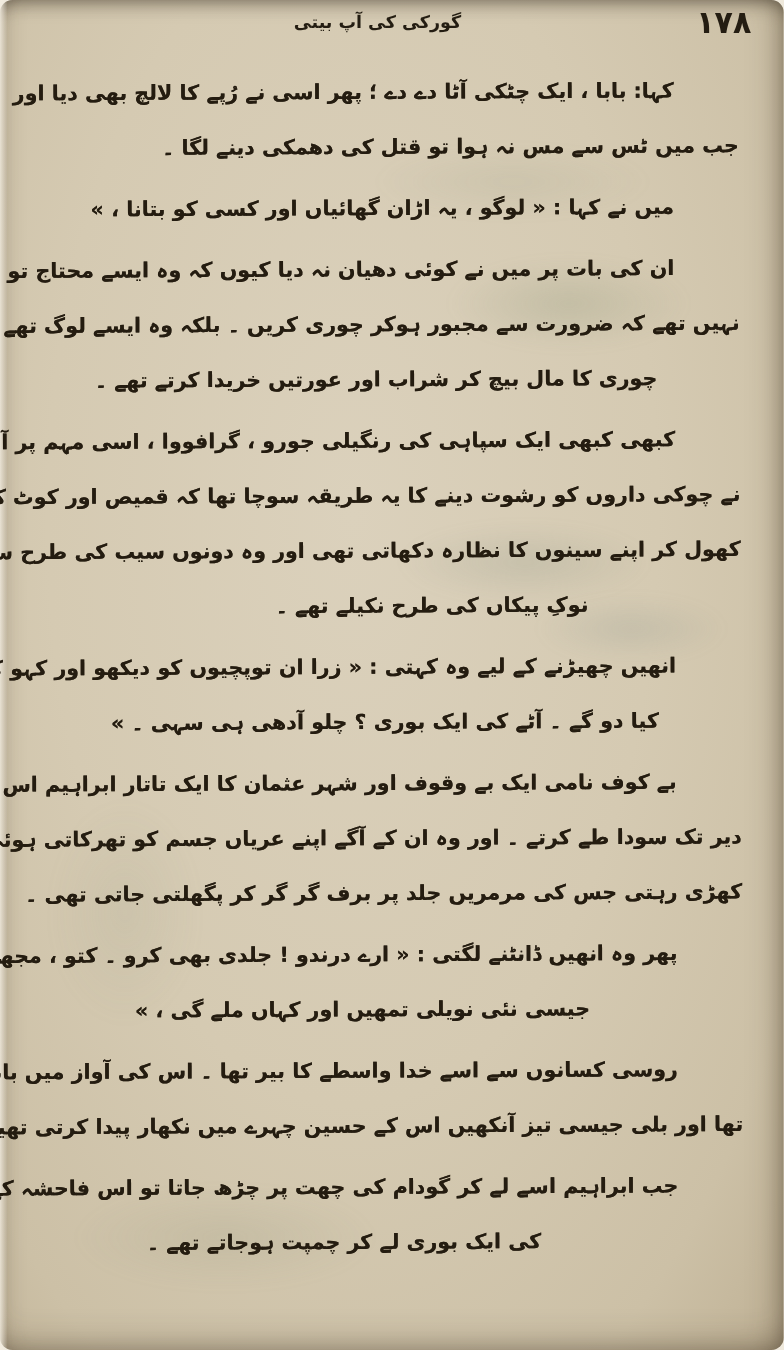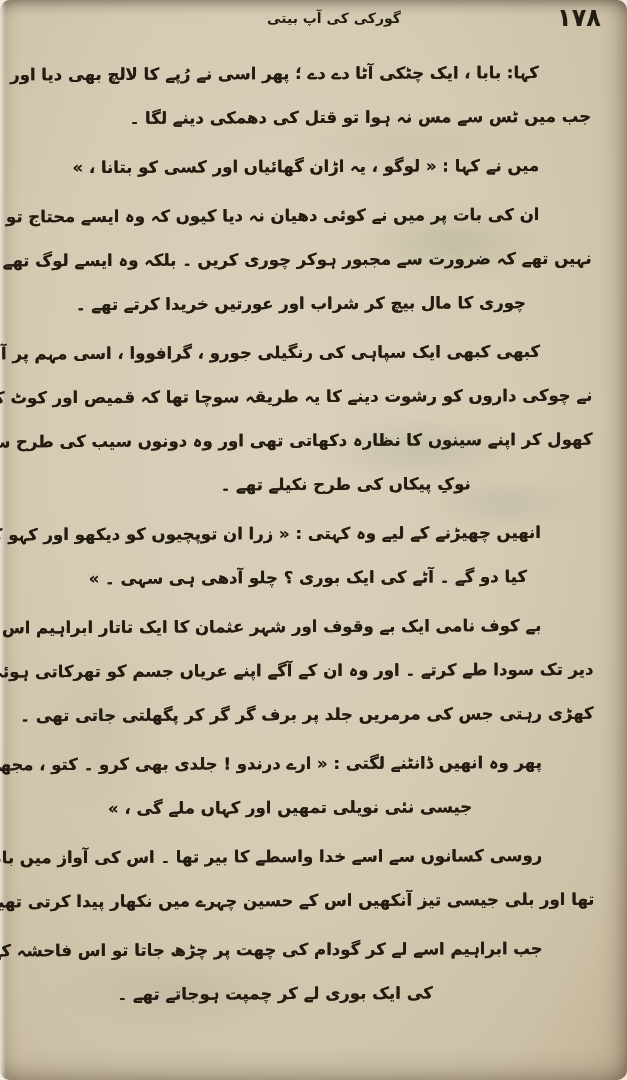--- a/index.html
+++ b/index.html
@@ -40,21 +40,20 @@
   }
   .page-number{
     position:absolute;right:26px;top:0;
     font-size:24px;font-weight:bold;letter-spacing:2px;
     transform:scaleY(1.05);
   }
   .page-title{
     position:absolute;left:232px;top:6px;width:140px;
     text-align:center;font-size:14px;font-weight:600;
     border-bottom:0;
-    margin-left:32px;
   }
 
   .text-body{
     position:absolute;top:52px;right:34px;left:38px;bottom:20px;
     direction:rtl;text-align:right;
     color:#241c10;
     transform:rotate(-0.25deg);
   }
   .text-line{
     font-size:16.5px;

